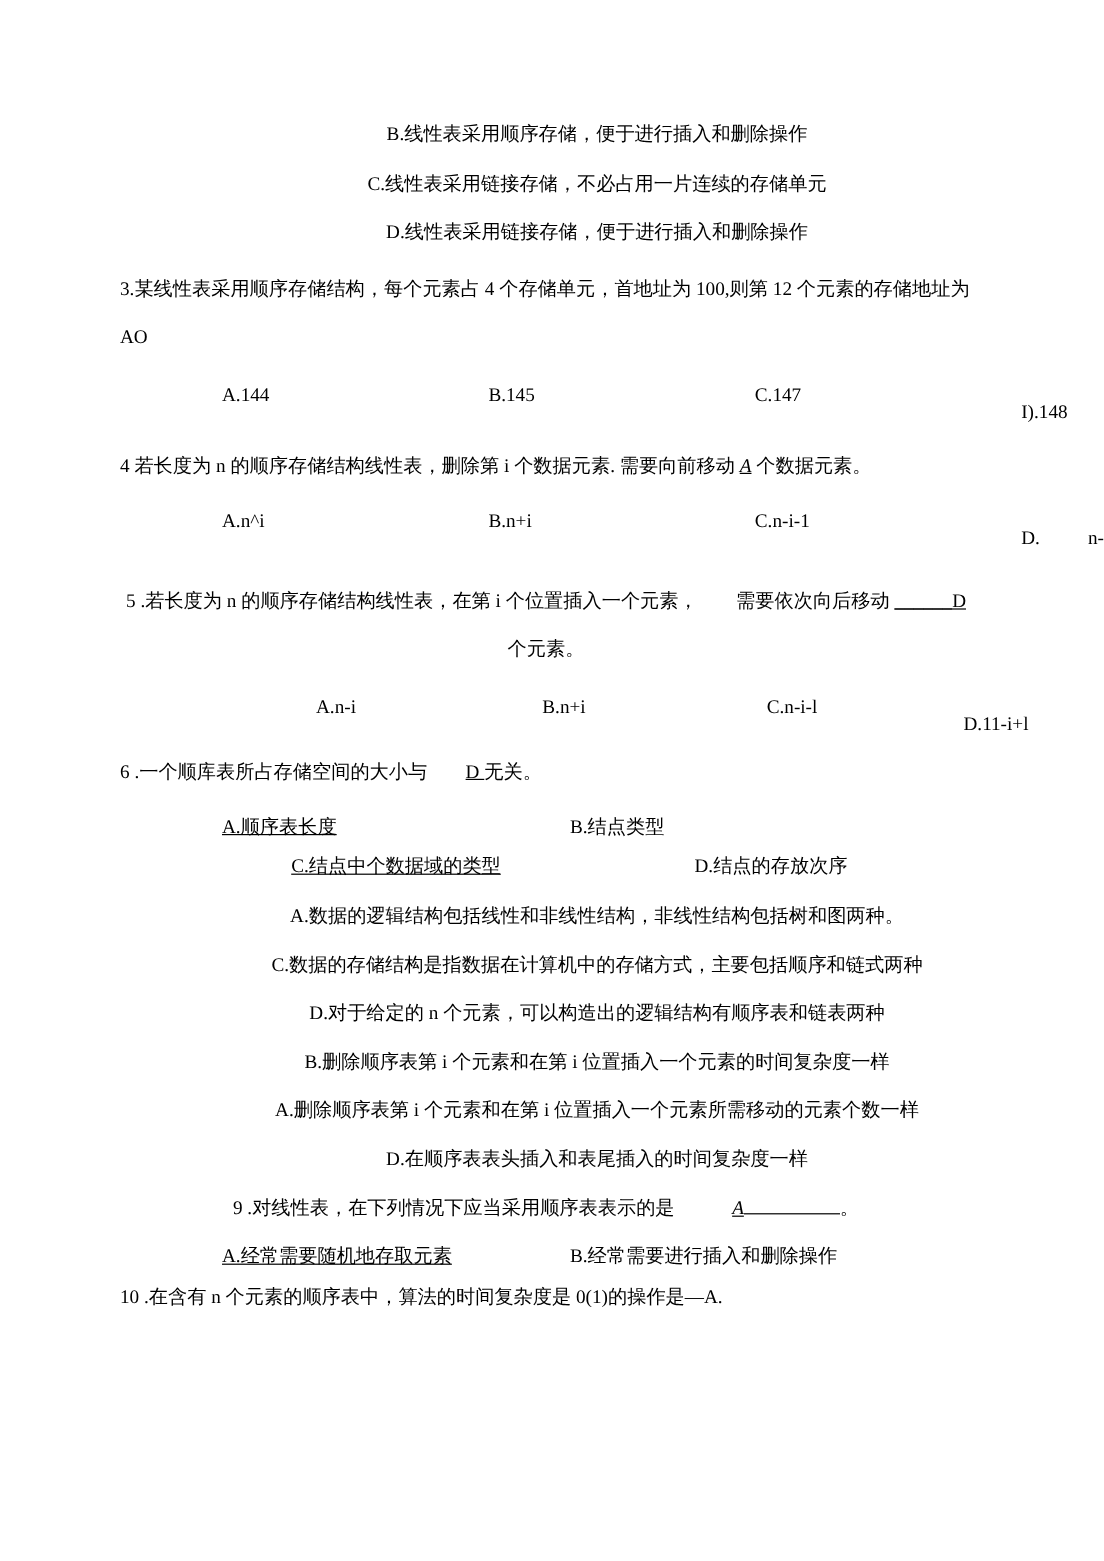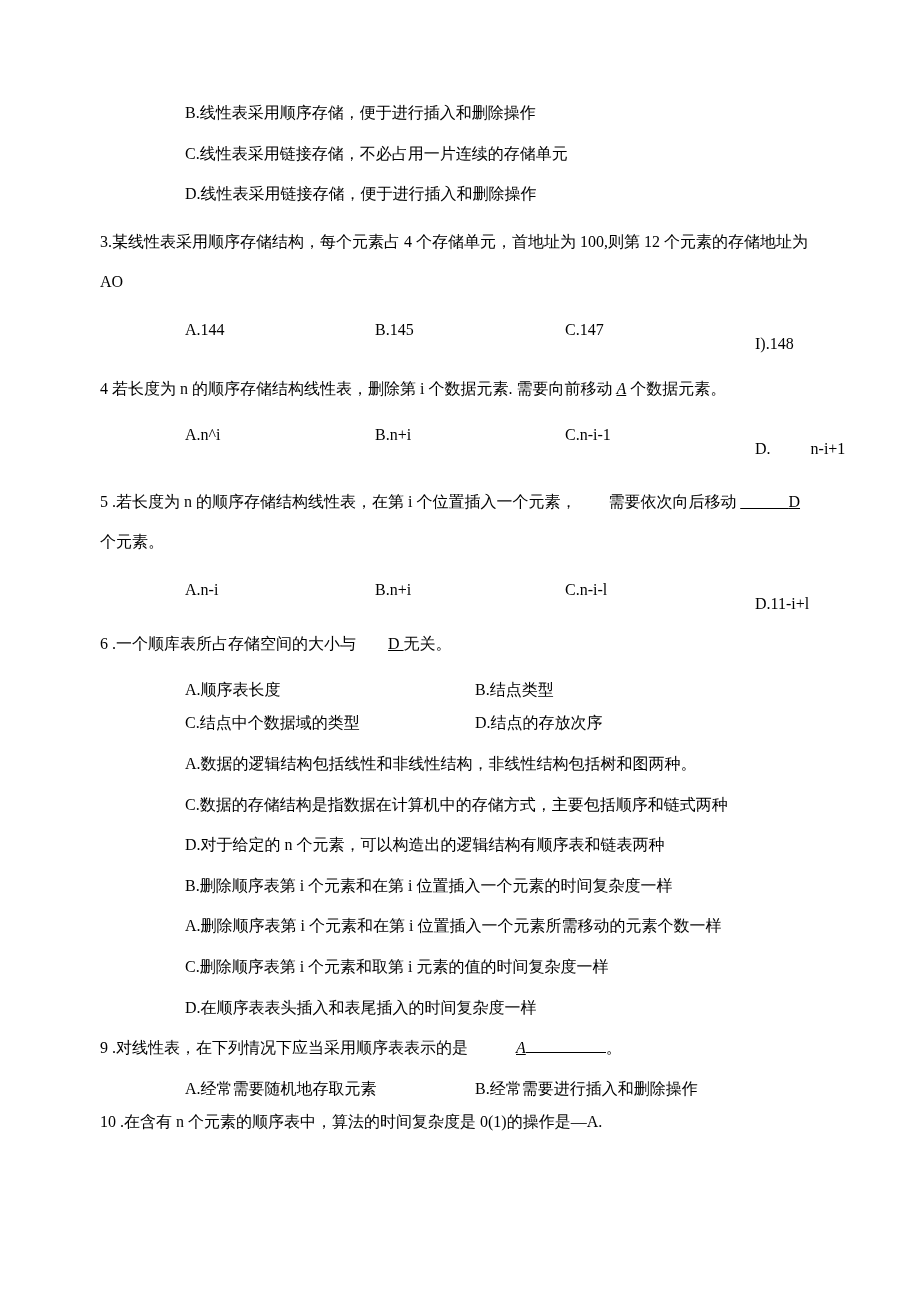--- a/index.html
+++ b/index.html
@@ -35,35 +35,35 @@
     }
     .opt-a { width: 190px; }
     .opt-b { width: 190px; }
     .opt-c { width: 190px; }
     .opt-d { width: 150px; margin-top: 14px; }
     .options-two-col {
       display: flex;
       padding-left: 85px;
       margin-bottom: 8px;
     }
-    .options-two-col .left { width: 290px; }
+    .options-two-col .left { width: 290px; text-decoration: underline; }
     .options-two-col .right { flex: 1; }
     .underline {
       text-decoration: underline;
     }
     .fill-line {
       border-bottom: 1px solid #000;
       display: inline-block;
       min-width: 80px;
       height: 1em;
       vertical-align: baseline;
     }
     .line-sp { line-height: 2.5; }
-    .mb20 { margin-bottom: 20px; }
-    .mb15 { margin-bottom: 15px; }
+    .mb20 { margin-bottom: 20px; gap: 32px; }
+    .mb15 { margin-bottom: 15px; text-align: center; }
     .mb8 { margin-bottom: 8px; }
   </style>
 </head>
 <body>
 
 <div class="page">
 
   <div class="indent mb15">B.线性表采用顺序存储，便于进行插入和删除操作</div>
   <div class="indent mb15">C.线性表采用链接存储，不必占用一片连续的存储单元</div>
   <div class="indent mb15">D.线性表采用链接存储，便于进行插入和删除操作</div>
@@ -109,21 +109,20 @@
     <span class="left">C.结点中个数据域的类型</span>
     <span class="right">D.结点的存放次序</span>
   </div>
 
   <div class="indent mb15">A.数据的逻辑结构包括线性和非线性结构，非线性结构包括树和图两种。</div>
   <div class="indent mb15">C.数据的存储结构是指数据在计算机中的存储方式，主要包括顺序和链式两种</div>
   <div class="indent mb15">D.对于给定的 n 个元素，可以构造出的逻辑结构有顺序表和链表两种</div>
 
   <div class="indent mb15">B.删除顺序表第 i 个元素和在第 i 位置插入一个元素的时间复杂度一样</div>
   <div class="indent mb15">A.删除顺序表第 i 个元素和在第 i 位置插入一个元素所需移动的元素个数一样</div>
-  <div class="indent mb15">C.删除顺序表第 i 个元素和取第 i 元素的值的时间复杂度一样</div>
   <div class="indent mb15">D.在顺序表表头插入和表尾插入的时间复杂度一样</div>
 
   <div class="question-body mb15">
     <span>9   .对线性表，在下列情况下应当采用顺序表表示的是   </span><span class="underline" style="font-style:italic">A</span><span class="fill-line"></span><span>。</span>
   </div>
   <div class="options-two-col mb8">
     <span class="left">A.经常需要随机地存取元素</span>
     <span class="right">B.经常需要进行插入和删除操作</span>
   </div>
 

